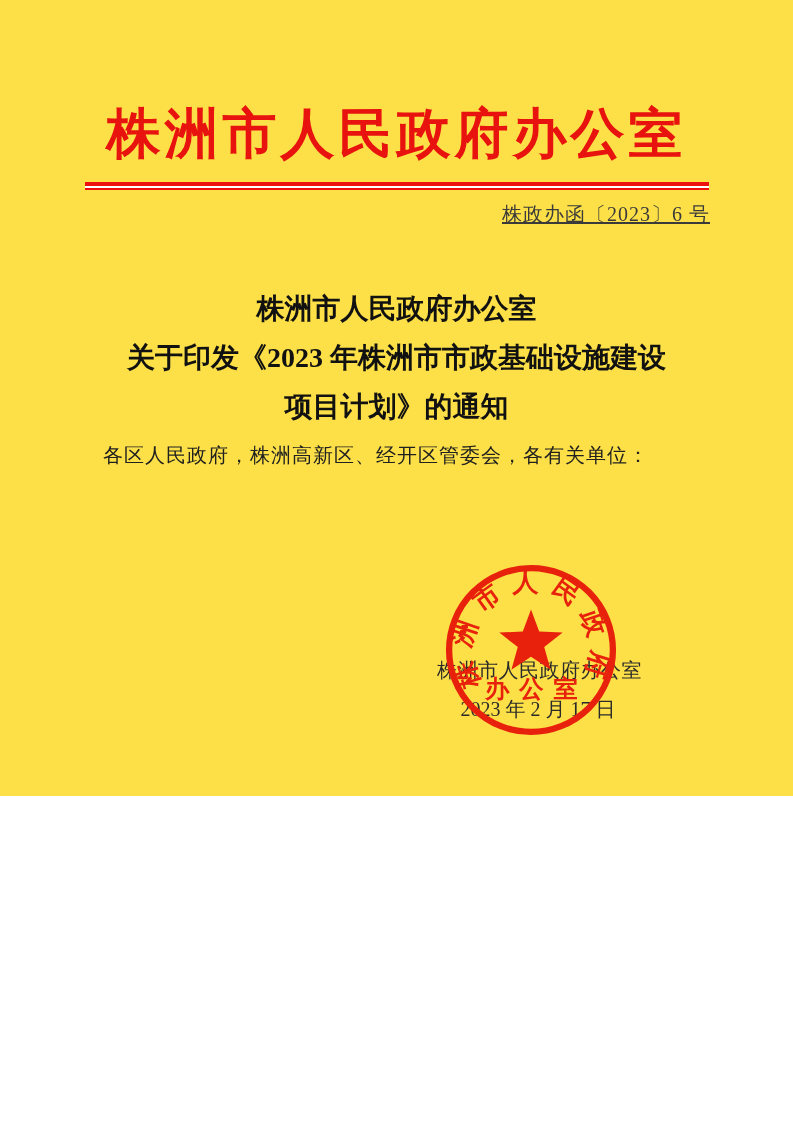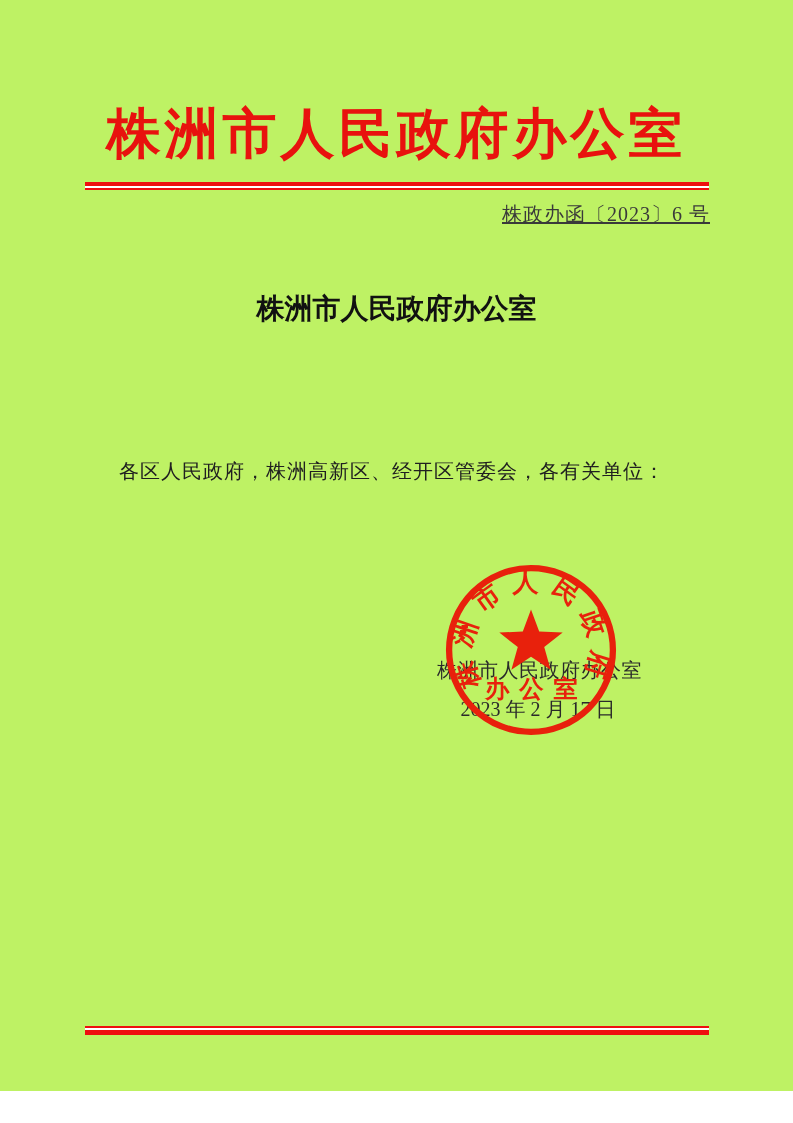--- a/index.html
+++ b/index.html
@@ -3,22 +3,22 @@
 <meta charset="utf-8">
 <style>
   html, body {
     margin: 0;
     padding: 0;
     background: #ffffff;
   }
   .page {
     position: relative;
     width: 793px;
-    height: 1091px;
-    background: #bef264;
+    height: 796px;
+    background: #fde047;
     overflow: hidden;
     font-family: "Liberation Serif", "DejaVu Serif", serif;
   }
 
   
   .masthead {
     position: absolute;
     top: 96px;
     left: 0;
     width: 100%;
@@ -74,21 +74,21 @@
     position: absolute;
     top: 432px;
     left: 103px;
     width: 607px;
     font-size: 20px;
     color: #202020;
     letter-spacing: 1px;
     line-height: 47px;
     text-align: justify;
   }
-  .body-text p { margin: 16px; }
+  .body-text p { margin: 0; }
   .body-text p.indent { text-indent: 2em; }
 
   .signature {
     position: absolute;
     top: 657px;
     left: 437px;
     width: 202px;
     text-align: center;
     color: #2a2a2a;
     z-index: 1;
@@ -139,20 +139,22 @@
   <div class="sep sep-top">
     <div class="bar1"></div>
     <div class="gap"></div>
     <div class="bar2"></div>
   </div>
 
   <div class="doc-number">株政办函〔2023〕6 号</div>
 
   <div class="title-block">
     <div class="title-line">株洲市人民政府办公室</div>
+    <div class="title-line">关于印发《2023 年株洲市市政基础设施建设</div>
+    <div class="title-line">项目计划》的通知</div>
   </div>
 
   <div class="body-text">
     <p class="salutation">各区人民政府，株洲高新区、经开区管委会，各有关单位：</p>
   </div>
 
   <div class="signature">
     <div class="org">株洲市人民政府办公室</div>
     <div class="date">2023 年 2 月 17 日</div>
   </div>

